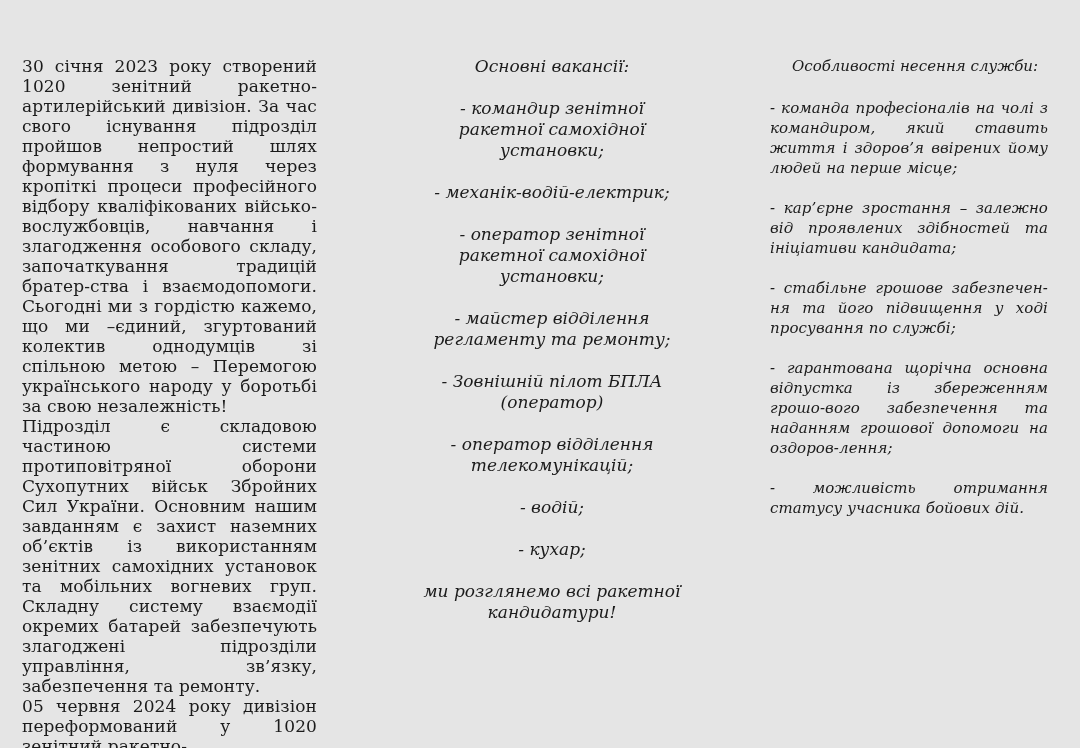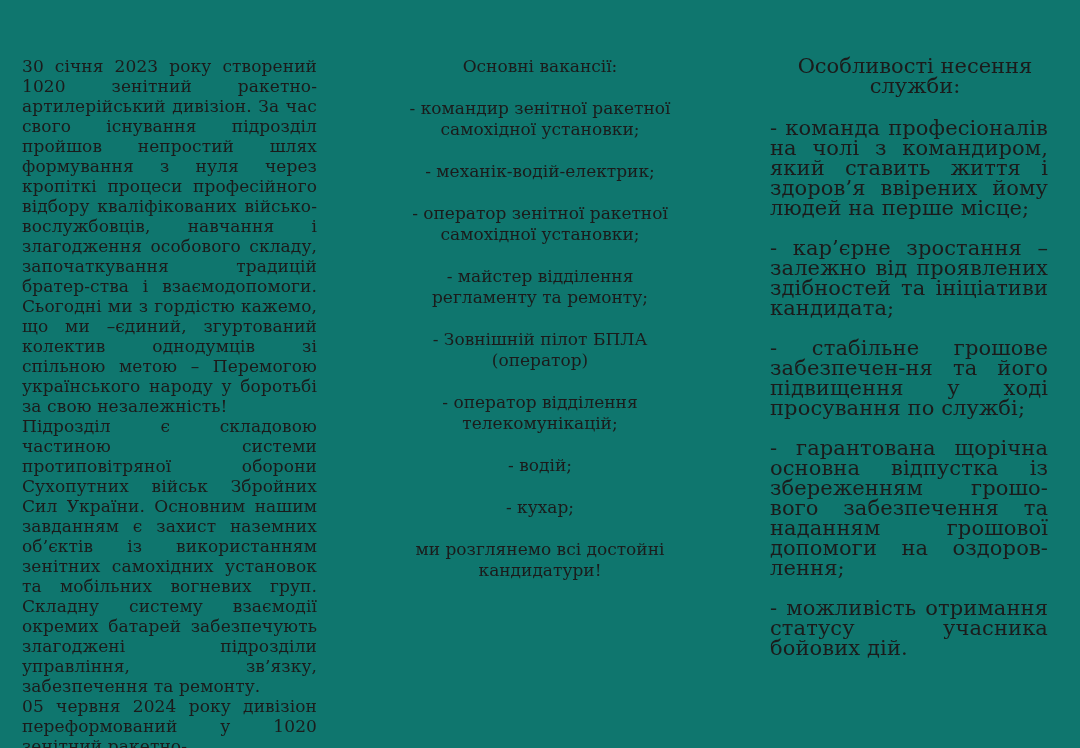--- a/index.html
+++ b/index.html
@@ -11,61 +11,63 @@
     height: 748px;
     position: relative;
     overflow: hidden;
     background: #ffffff;
     font-family: "DejaVu Serif", serif;
     color: #1b1b1b;
   }
   .page {
     position: absolute;
     inset: 0;
-    background: #0f766e;
+    background: #e5e5e5;
   }
   .col {
     position: absolute;
     top: 56px;
   }
   .col-left {
     left: 22px;
     width: 295px;
     font-size: 17px;
     line-height: 20px;
     text-align: justify;
     letter-spacing: 0.1px;
   }
   .col-left p {
     margin: 0;
   }
   .col-middle {
-    left: 405px;
+    left: 417px;
     width: 270px;
     font-size: 17px;
     line-height: 21px;
     text-align: center;
+    font-style: italic;
   }
   .col-middle .heading {
     margin: 0 0 21px 0;
   }
   .col-middle .item {
     margin: 0 0 21px 0;
   }
   .col-middle .footer-block {
     margin-top: 0;
   }
   .col-middle .footer-block p {
     margin: 0;
   }
   .col-right {
     left: 770px;
     width: 290px;
-    font-size: 21px;
+    font-size: 15px;
     line-height: 20px;
+    font-style: italic;
   }
   .col-right .heading {
     text-align: center;
     margin: 0 0 22px 0;
   }
   .col-right .item {
     text-align: justify;
     margin: 0 12px 20px 0;
     letter-spacing: 0.1px;
   }
@@ -85,21 +87,21 @@
     <div class="heading">Основні вакансії:</div>
     <p class="item">- командир зенітної ракетної самохідної установки;</p>
     <p class="item">- механік-водій-електрик;</p>
     <p class="item">- оператор зенітної ракетної самохідної установки;</p>
     <p class="item">- майстер відділення регламенту та ремонту;</p>
     <p class="item">- Зовнішній пілот БПЛА (оператор)</p>
     <p class="item">- оператор відділення телекомунікацій;</p>
     <p class="item">- водій;</p>
     <p class="item">- кухар;</p>
     <div class="footer-block">
-      <p>ми розглянемо всі достойні кандидатури!</p>
+      <p>ми розглянемо всі ракетної кандидатури!</p>
     </div>
   </div>
 
   <div class="col col-right">
     <div class="heading">Особливості несення служби:</div>
     <p class="item">- команда професіоналів на чолі з командиром, який ставить життя і здоров’я ввірених йому людей на перше місце;</p>
     <p class="item">- кар’єрне зростання – залежно від проявлених здібностей та ініціативи кандидата;</p>
     <p class="item">- стабільне грошове забезпечен-ня та його підвищення у ході просування по службі;</p>
     <p class="item">- гарантована щорічна основна відпустка із збереженням грошо-вого забезпечення та наданням грошової допомоги на оздоров-лення;</p>
     <p class="item">- можливість отримання статусу учасника бойових дій.</p>

